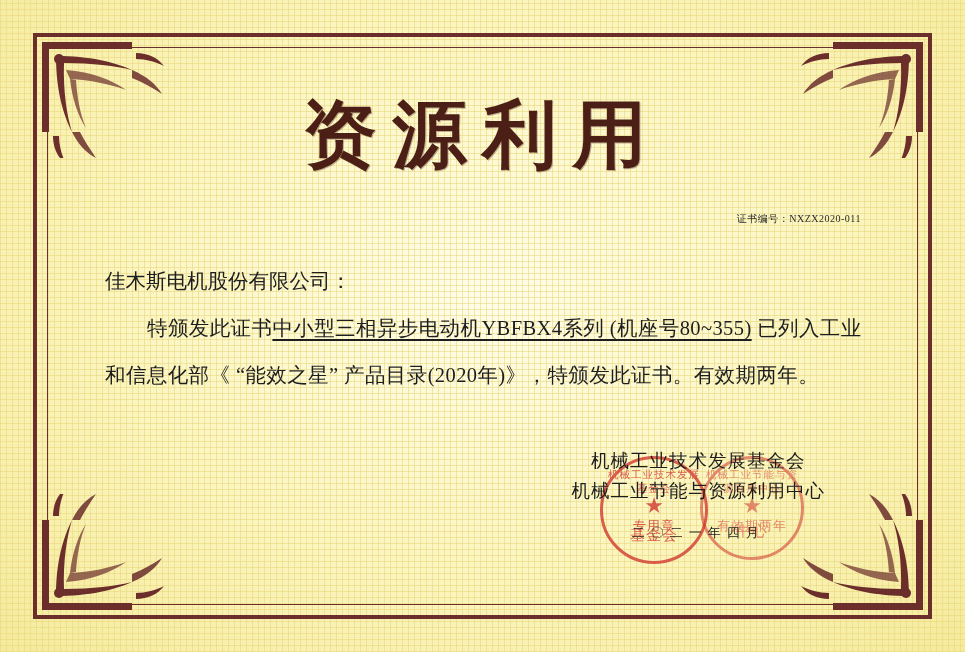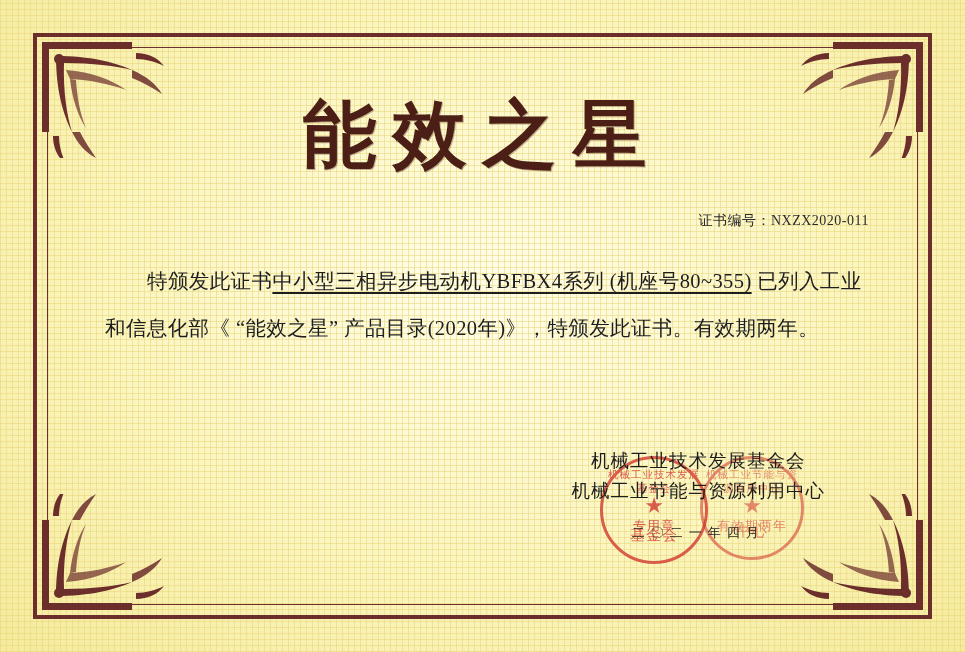--- a/index.html
+++ b/index.html
@@ -78,22 +78,22 @@
     font-weight: 700;
     letter-spacing: 16px;
     color: #4b1f16;
     text-shadow: 1px 1px 0 rgba(90, 40, 30, .35);
   }
 
   
   .serial {
     position: absolute;
     top: 212px;
-    right: 96px;
-    font-size: 14px;
+    right: 104px;
+    font-size: 10px;
     color: #2a2a2a;
     letter-spacing: .5px;
     font-family: "Liberation Serif", serif;
   }
 
   
   .body-text {
     position: absolute;
     left: 105px;
     right: 96px;
@@ -227,27 +227,28 @@
         <path d="M36 96 C42 108 50 117 60 122 C54 113 48 104 44 96 Z" opacity=".85"></path>
         <path d="M30 34 C56 36 76 44 90 54 C74 48 54 44 34 43 Z" opacity=".7"></path>
         <path d="M34 43 C36 62 42 80 50 92 C44 78 41 60 40 44 Z" opacity=".7"></path>
         <circle cx="23" cy="23" r="5"></circle>
         <path d="M100 17 C112 17 122 22 128 30 C120 26 110 23 100 23 Z"></path>
         <path d="M17 100 C17 112 22 122 30 128 C26 120 23 110 23 100 Z"></path>
       </g>
     </svg>
   </div>
 
-  <div class="title">能效之星</div>
+  <div class="title">资源利用</div>
 
   <div class="serial">
     <span>证书编号：</span><span>NXZX2020-011</span>
   </div>
 
   <div class="body-text">
+    <span class="salutation">佳木斯电机股份有限公司：</span>
     <span class="para"><span>特颁发此证书</span><span class="underline">中小型三相异步电动机YBFBX4系列 (机座号80~355)</span><span> 已列入工业和信息化部《 “能效之星” 产品目录(2020年)》，特颁发此证书。有效期两年。</span></span>
   </div>
 
   <div class="seal seal-second">
     <div class="seal-text-top">机械工业节能与资源利用中心</div>
     <div class="seal-star">★</div>
     <div class="seal-center">有效期两年</div>
     <div class="seal-text-bottom">中心</div>
   </div>
   <div class="seal seal-main">

